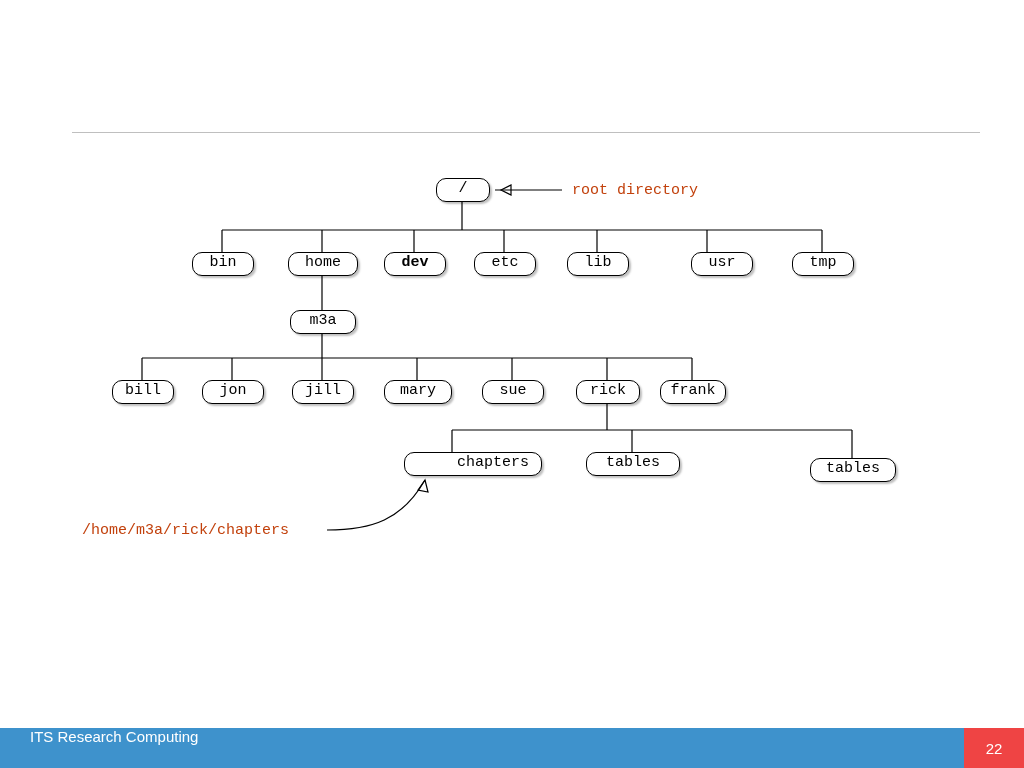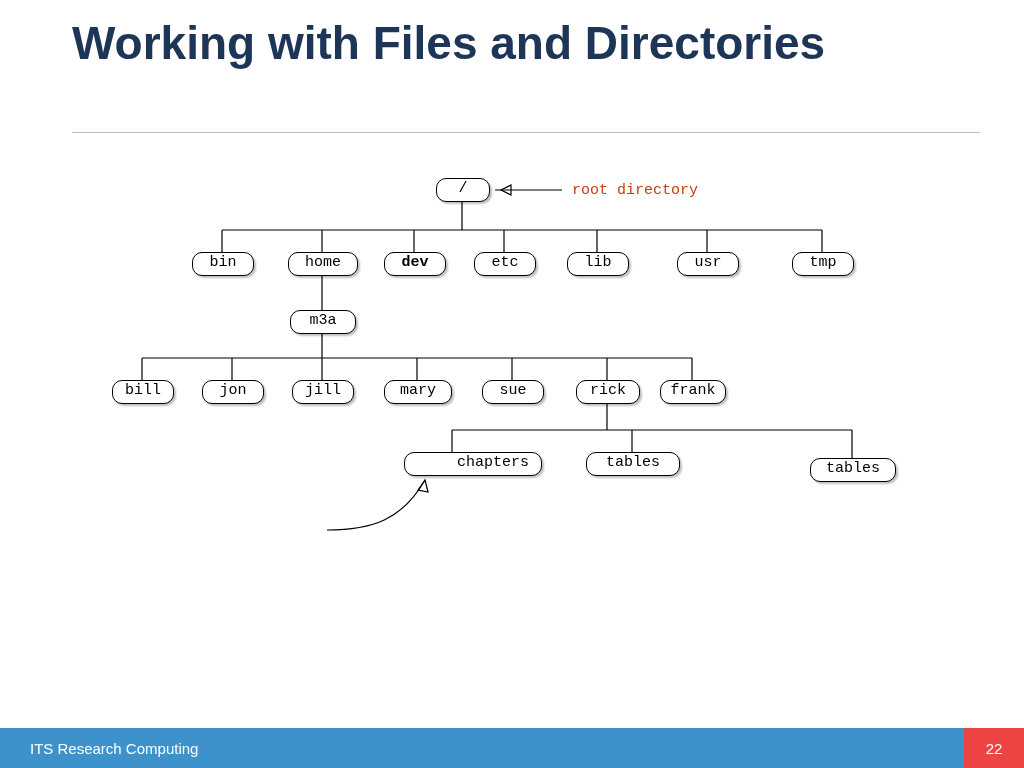--- a/index.html
+++ b/index.html
@@ -37,21 +37,20 @@
   .footer {
     position: absolute;
     left: 0;
     bottom: 0;
     width: 1024px;
     height: 40px;
     background: #3e92cc;
     color: #ffffff;
     font-size: 15px;
     display: flex;
-    align-items: center;
   }
   .footer-text {
     padding-left: 30px;
     flex: 1;
   }
   .footer-page {
     width: 60px;
     height: 40px;
     background: #ef4444;
     display: flex;
@@ -95,21 +94,20 @@
     stroke: #000;
     stroke-width: 1.2;
     fill: none;
   }
 </style>
 </head>
 <body>
 
 <div class="slide">
 
-  <div class="title">Working with Files and Directories</div>
   <div class="title-underline"></div>
 
   <div class="diagram">
 
     <svg class="wires" viewBox="0 0 920 460">
 
       <line x1="410" y1="42" x2="410" y2="70"></line>
 
       <line x1="170" y1="70" x2="770" y2="70"></line>
 
@@ -151,37 +149,38 @@
     </svg>
 
     <div class="node" style="left:384px; top:18px; width:52px;">/</div>
     <div class="label" style="left:520px; top:22px;">root directory</div>
 
     <div class="node" style="left:140px; top:92px; width:60px;">bin</div>
     <div class="node" style="left:236px; top:92px; width:68px;">home</div>
     <div class="node" style="left:332px; top:92px; width:60px;font-weight:bold;">dev</div>
     <div class="node" style="left:422px; top:92px; width:60px;">etc</div>
     <div class="node" style="left:515px; top:92px; width:60px;">lib</div>
-    <div class="node" style="left:625px; top:92px; width:60px;">usr</div>
+    <div class="node" style="left:639px; top:92px; width:60px;">usr</div>
     <div class="node" style="left:740px; top:92px; width:60px;">tmp</div>
 
     <div class="node" style="left:238px; top:150px; width:64px;">m3a</div>
 
     <div class="node" style="left:60px;  top:220px; width:60px;">bill</div>
     <div class="node" style="left:150px; top:220px; width:60px;">jon</div>
     <div class="node" style="left:240px; top:220px; width:60px;">jill</div>
     <div class="node" style="left:332px; top:220px; width:66px;">mary</div>
     <div class="node" style="left:430px; top:220px; width:60px;">sue</div>
     <div class="node" style="left:524px; top:220px; width:62px;">rick</div>
     <div class="node" style="left:608px; top:220px; width:64px;">frank</div>
 
     <div class="node" style="left:352px; top:292px; width:96px;padding-left:40px;">chapters</div>
     <div class="node" style="left:534px; top:292px; width:92px;">tables</div>
     <div class="node" style="left:758px; top:298px; width:84px;">tables</div>
 
+    <div class="label" style="left:30px; top:362px;">/home/m3a/rick/chapters</div>
 
   </div>
 
   <div class="footer">
     <div class="footer-text">ITS Research Computing</div>
     <div class="footer-page">22</div>
   </div>
 
 </div>
 

